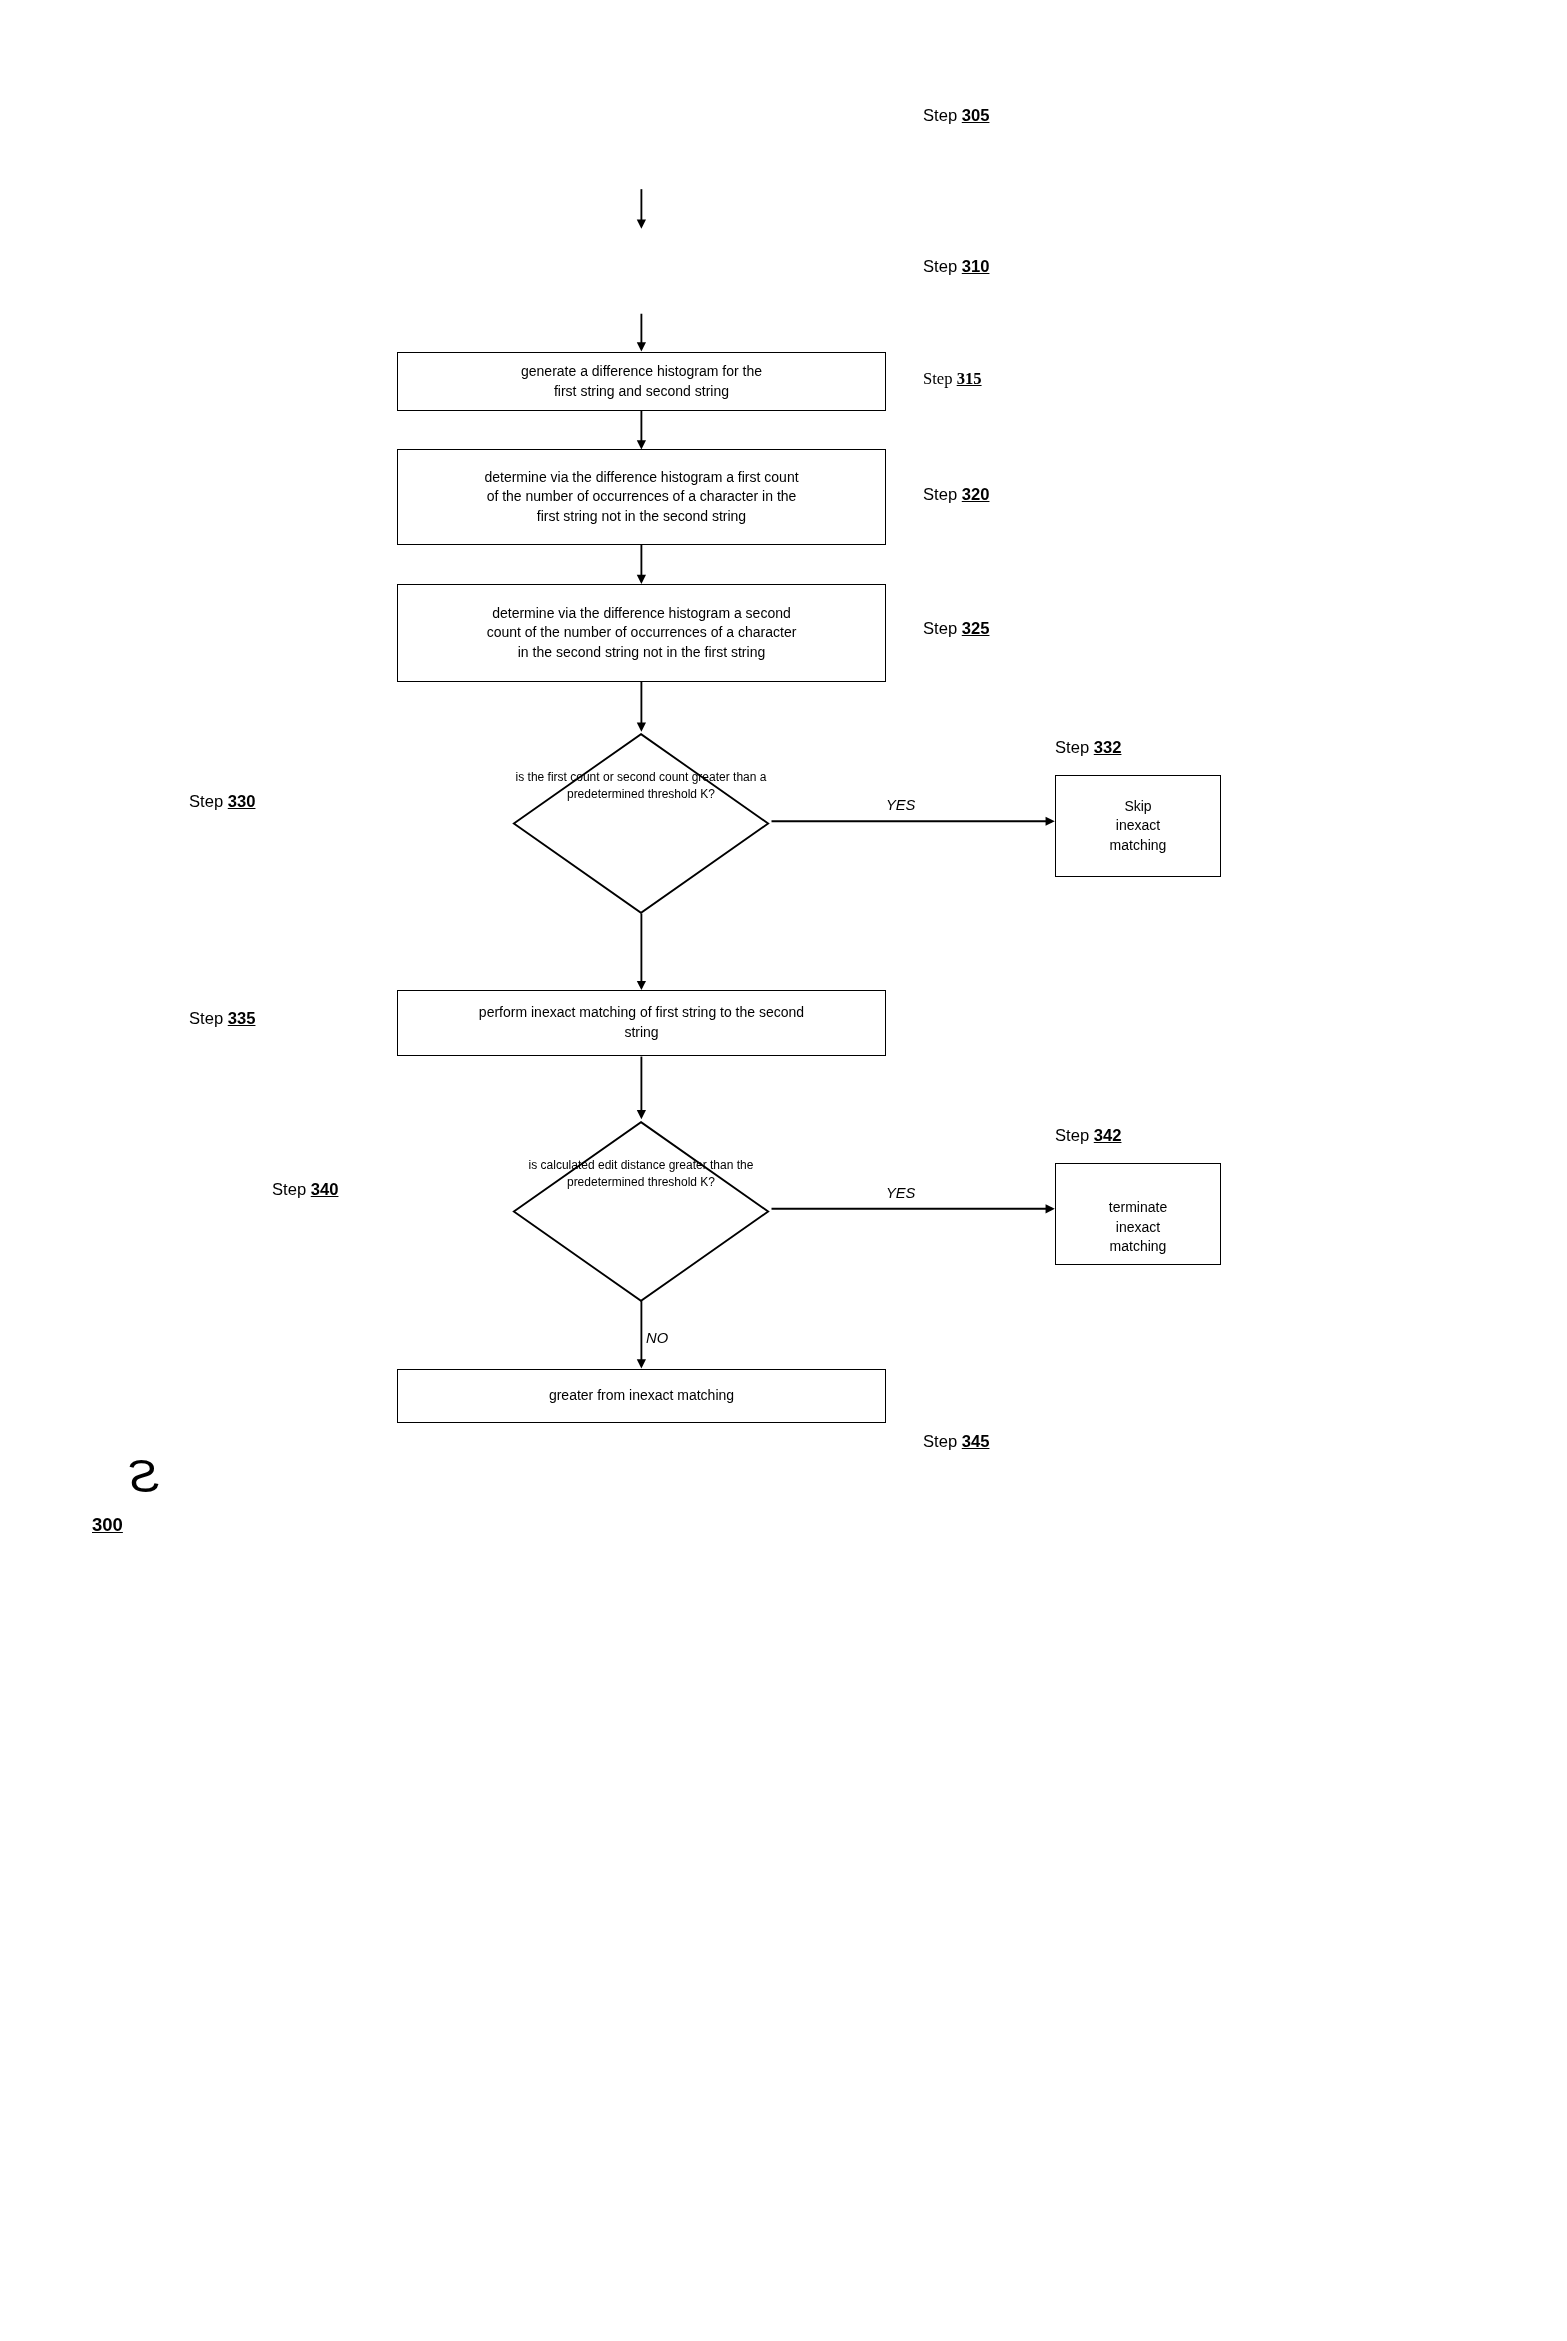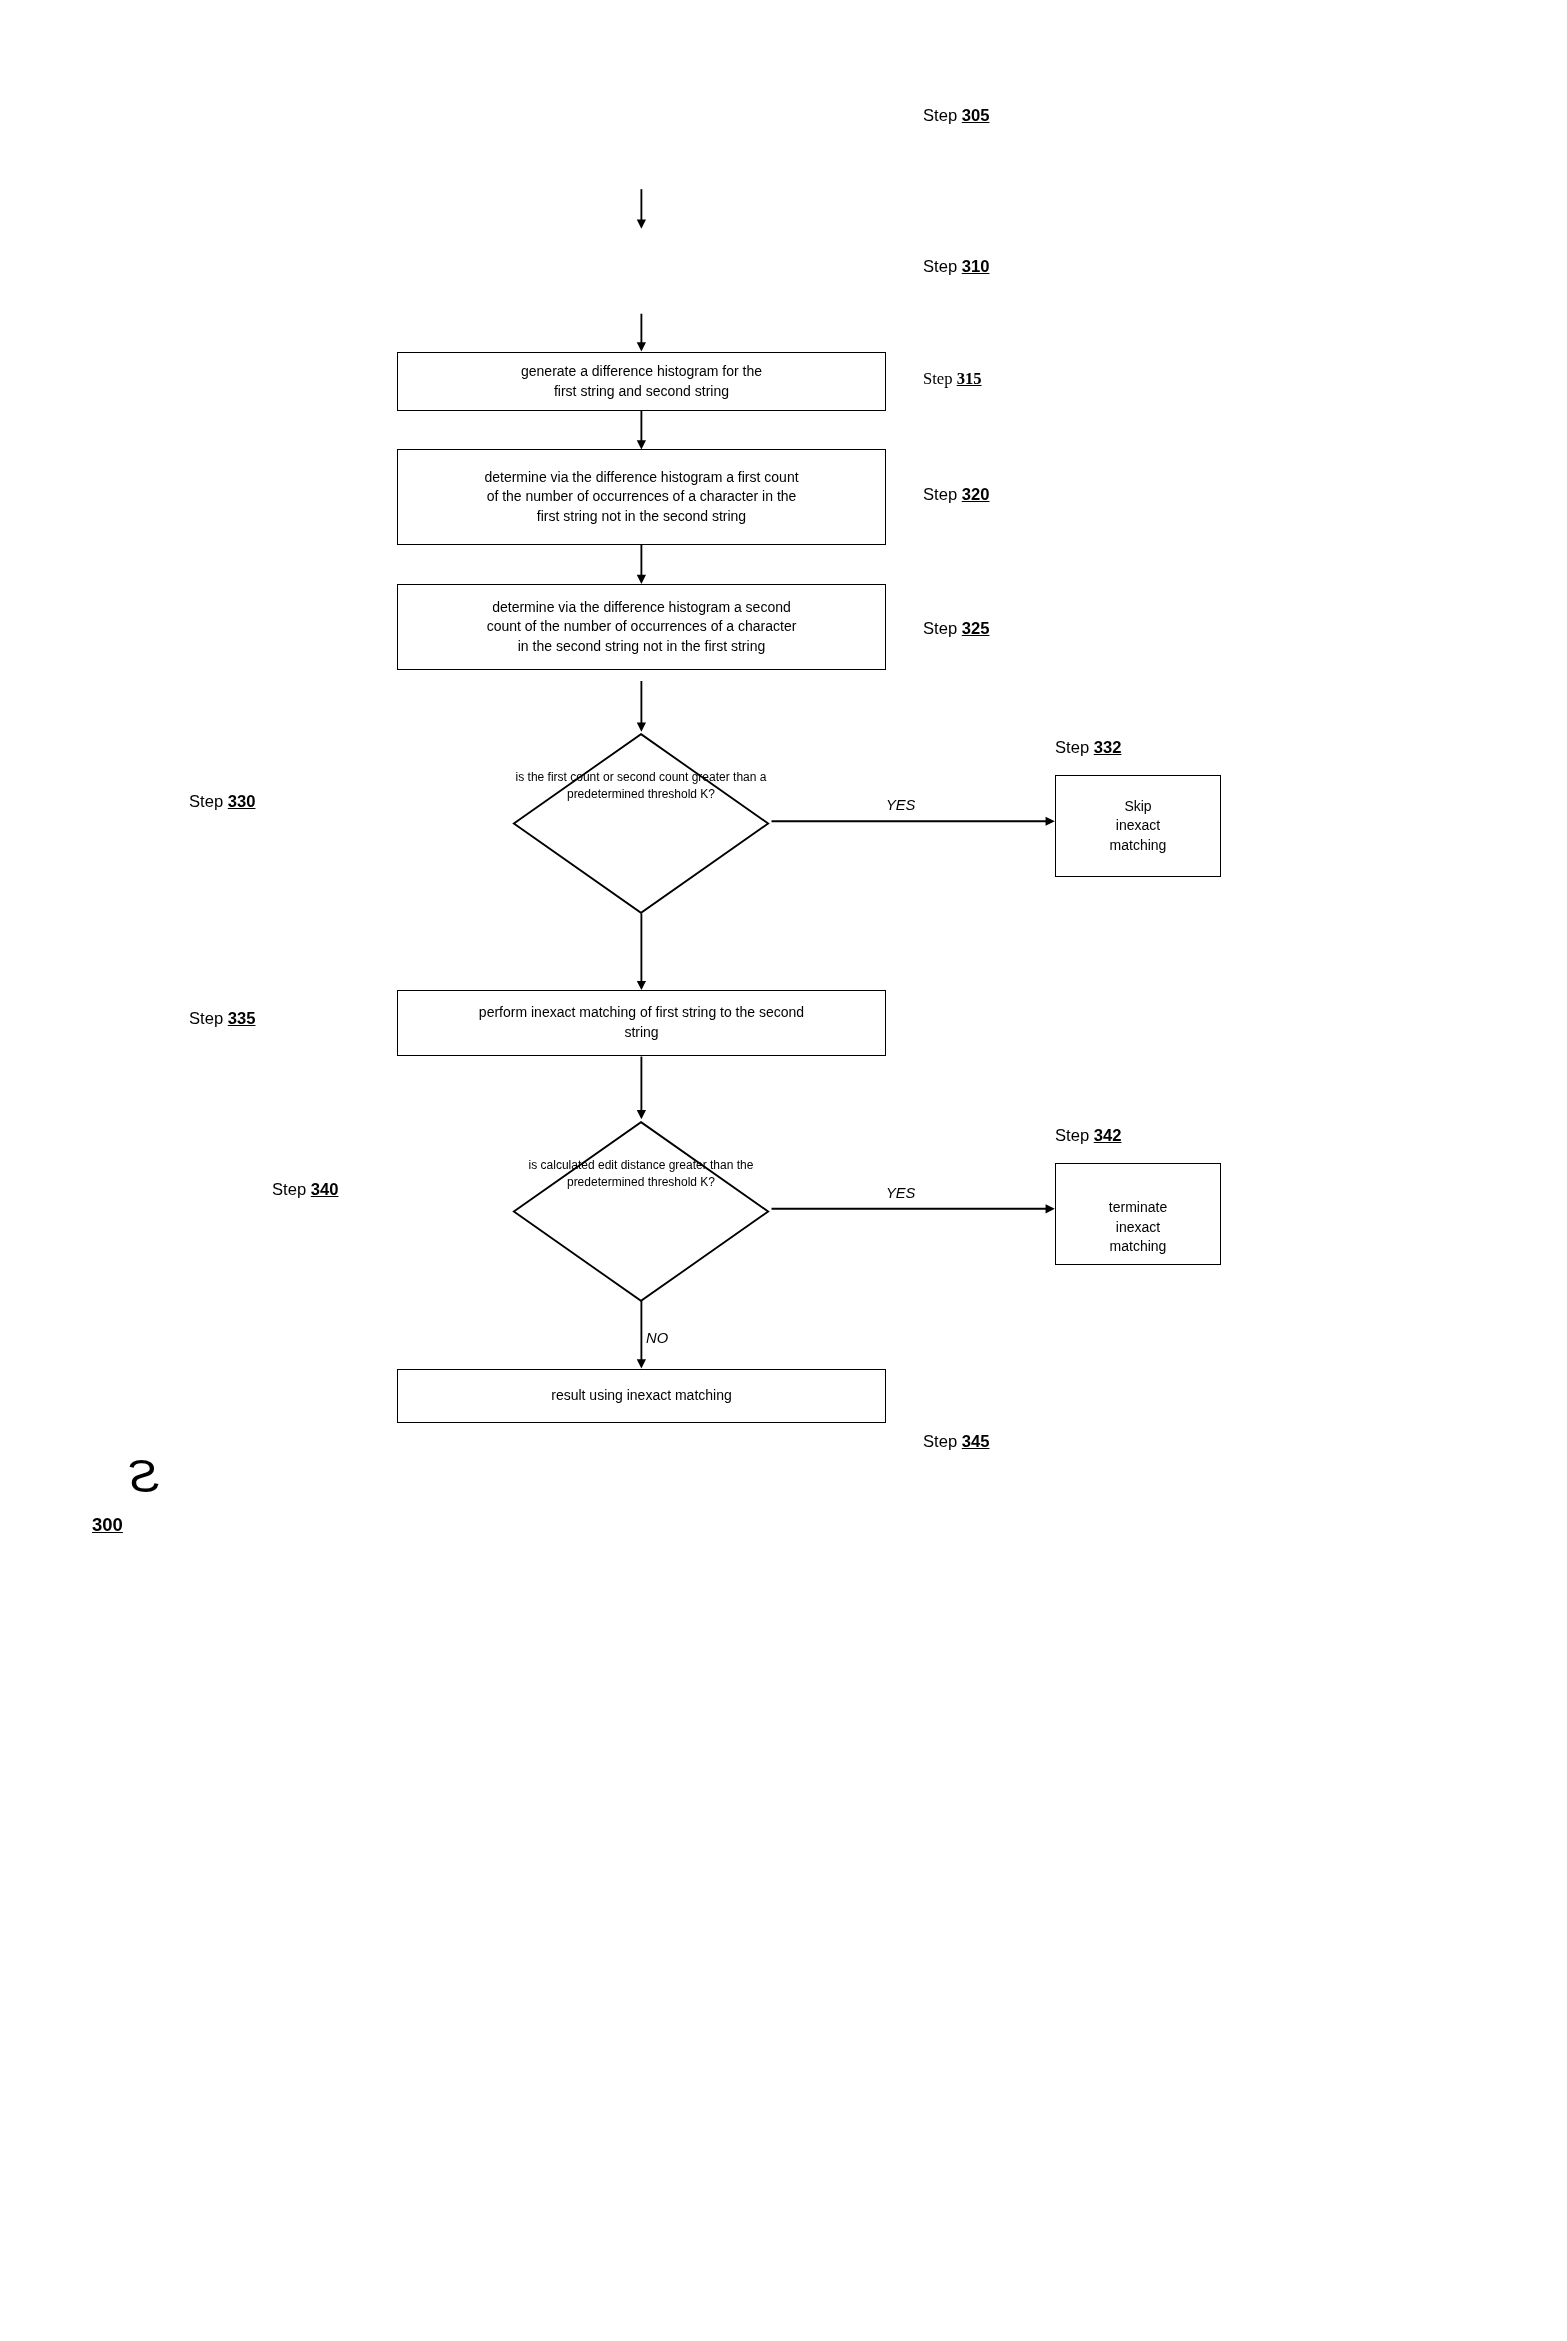--- a/index.html
+++ b/index.html
@@ -144,21 +144,21 @@
 
   <div class="flow-box" style="left:397px; top:449px; width:489px; height:96px; font-size:14px;">
     <span style="white-space:pre-line;">determine via the difference histogram a first count
 of the number of occurrences of a character in the
 first string not in the second string</span>
   </div>
   <div class="step-label" style="left:923px; top:485px;">
     <span>Step</span> <b>320</b>
   </div>
 
-  <div class="flow-box" style="left:397px; top:584px; width:489px; height:86px; font-size:14px;justify-content:center;">
+  <div class="flow-box" style="left:397px; top:584px; width:489px; height:98px; font-size:14px;justify-content:center;">
     <span style="white-space:pre-line;">determine via the difference histogram a second
 count of the number of occurrences of a character
 in the second string not in the first string</span>
   </div>
   <div class="step-label" style="left:923px; top:619px;">
     <span>Step</span> <b>325</b>
   </div>
 
   <div class="step-label" style="left:189px; top:792px;">
     <span>Step</span> <b>330</b>
@@ -206,21 +206,21 @@
   <div class="flow-box" style="left:1055px; top:1163px; width:166px; height:102px; font-size:14px;">
     <span style="white-space:pre-line;margin-top:27px;">terminate
 inexact
 matching</span>
   </div>
   <div class="step-label" style="left:1055px; top:1126px;">
     <span>Step</span> <b>342</b>
   </div>
 
   <div class="flow-box" style="left:397px; top:1369px; width:489px; height:54px; font-size:14px;">
-    <span style="white-space:pre-line;">result using inexact matching</span>
+    <span style="white-space:pre-line;">greater from inexact matching</span>
   </div>
   <div class="step-label" style="left:923px; top:1384px;margin-top:48px;">
     <span>Step</span> <b>345</b>
   </div>
 
   <div class="corner-mark" style="left:129px; top:1449px; font-size:46px; font-style:italic;">S</div>
 
   <div class="figure-label" style="left:92px; top:1514px;">300</div>
 
 </div>

